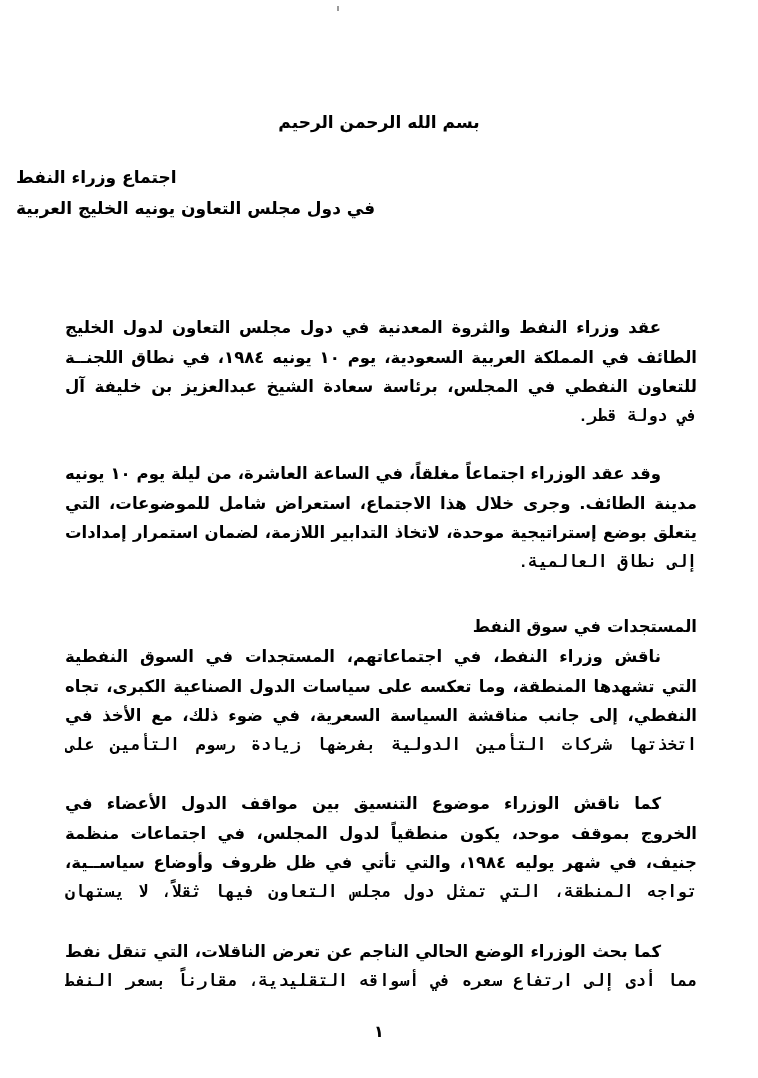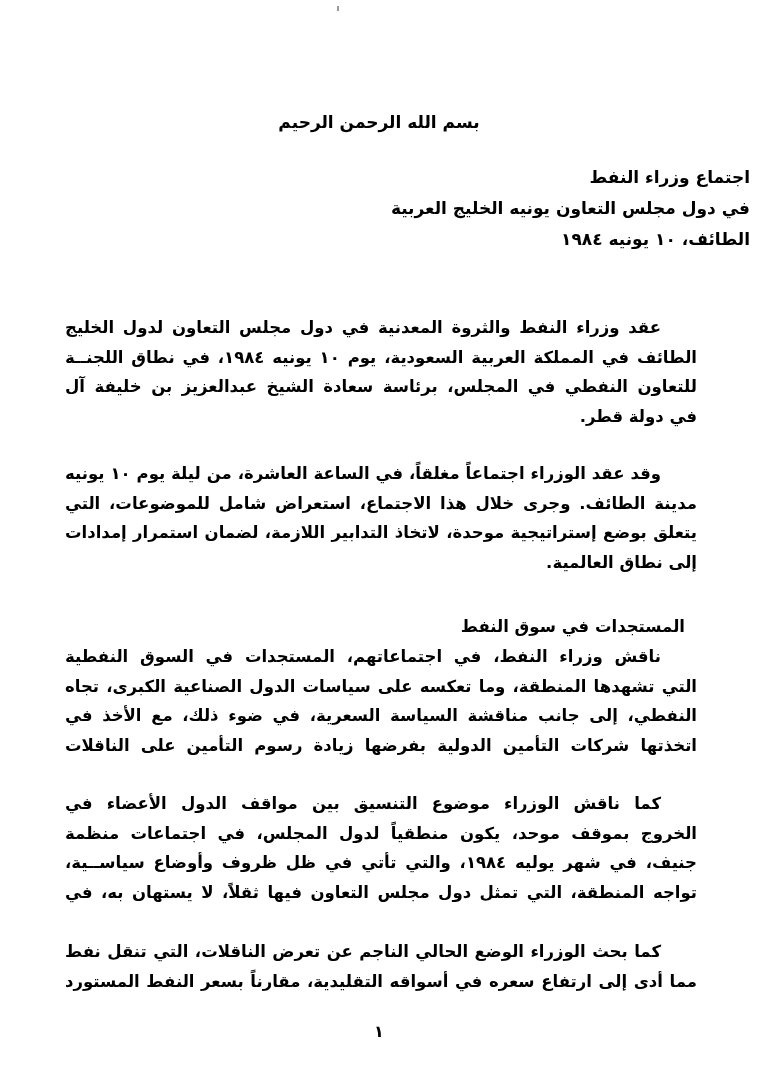--- a/index.html
+++ b/index.html
@@ -33,22 +33,22 @@
     right: 0;
     text-align: center;
     font-size: 17px;
     line-height: 30px;
     direction: rtl;
   }
   .title-block {
     position: absolute;
     top: 162px;
     left: 0;
-    right: 8px;
-    text-align: right;
+    right: 0;
+    text-align: left;
     font-size: 17px;
     line-height: 31px;
     direction: rtl;
     margin-left: 16px;
   }
   .para {
     position: absolute;
     left: 65px;
     width: 632px;
     font-size: 16.5px;
@@ -56,25 +56,25 @@
     direction: rtl;
   }
   .line {
     direction: rtl;
     text-align: justify;
     text-align-last: justify;
     height: 29.6px;
     overflow: hidden;
   }
   .line.first { padding-right: 36px; }
-  .line.last  { text-align-last: right; }
+  .line.last  { text-align-last: right; font-family: Liberation Mono, monospace; }
   .section-heading {
     position: absolute;
     top: 612px;
-    right: 73px;
+    right: 61px;
     direction: rtl;
     text-align: right;
     font-size: 16.5px;
     line-height: 29.6px;
     margin-left: 8px;
   }
   .page-number {
     position: absolute;
     top: 1018px;
     left: 0;
@@ -95,21 +95,20 @@
 
 <div class="page">
 
   <div class="speck"></div>
 
   <div class="basmala">بسم الله الرحمن الرحيم</div>
 
   <div class="title-block">
     <div>اجتماع وزراء النفط</div>
     <div>في دول مجلس التعاون يونيه الخليج العربية</div>
-    <div>الطائف، ١٠ يونيه ١٩٨٤</div>
   </div>
 
   <div class="para" id="p1">
     <div class="line first">عقد وزراء النفط والثروة المعدنية في دول مجلس التعاون لدول الخليج العربية، اجتماعاً في</div>
     <div class="line">الطائف في المملكة العربية السعودية، يوم ١٠ يونيه ١٩٨٤، في نطاق اللجنــة الوزاريــة الدائمــة</div>
     <div class="line">للتعاون النفطي في المجلس، برئاسة سعادة الشيخ عبدالعزيز بن خليفة آل ثاني، وزير المالية والنفط</div>
     <div class="line last">في دولة قطر.</div>
   </div>
 
   <div class="para" id="p2">

